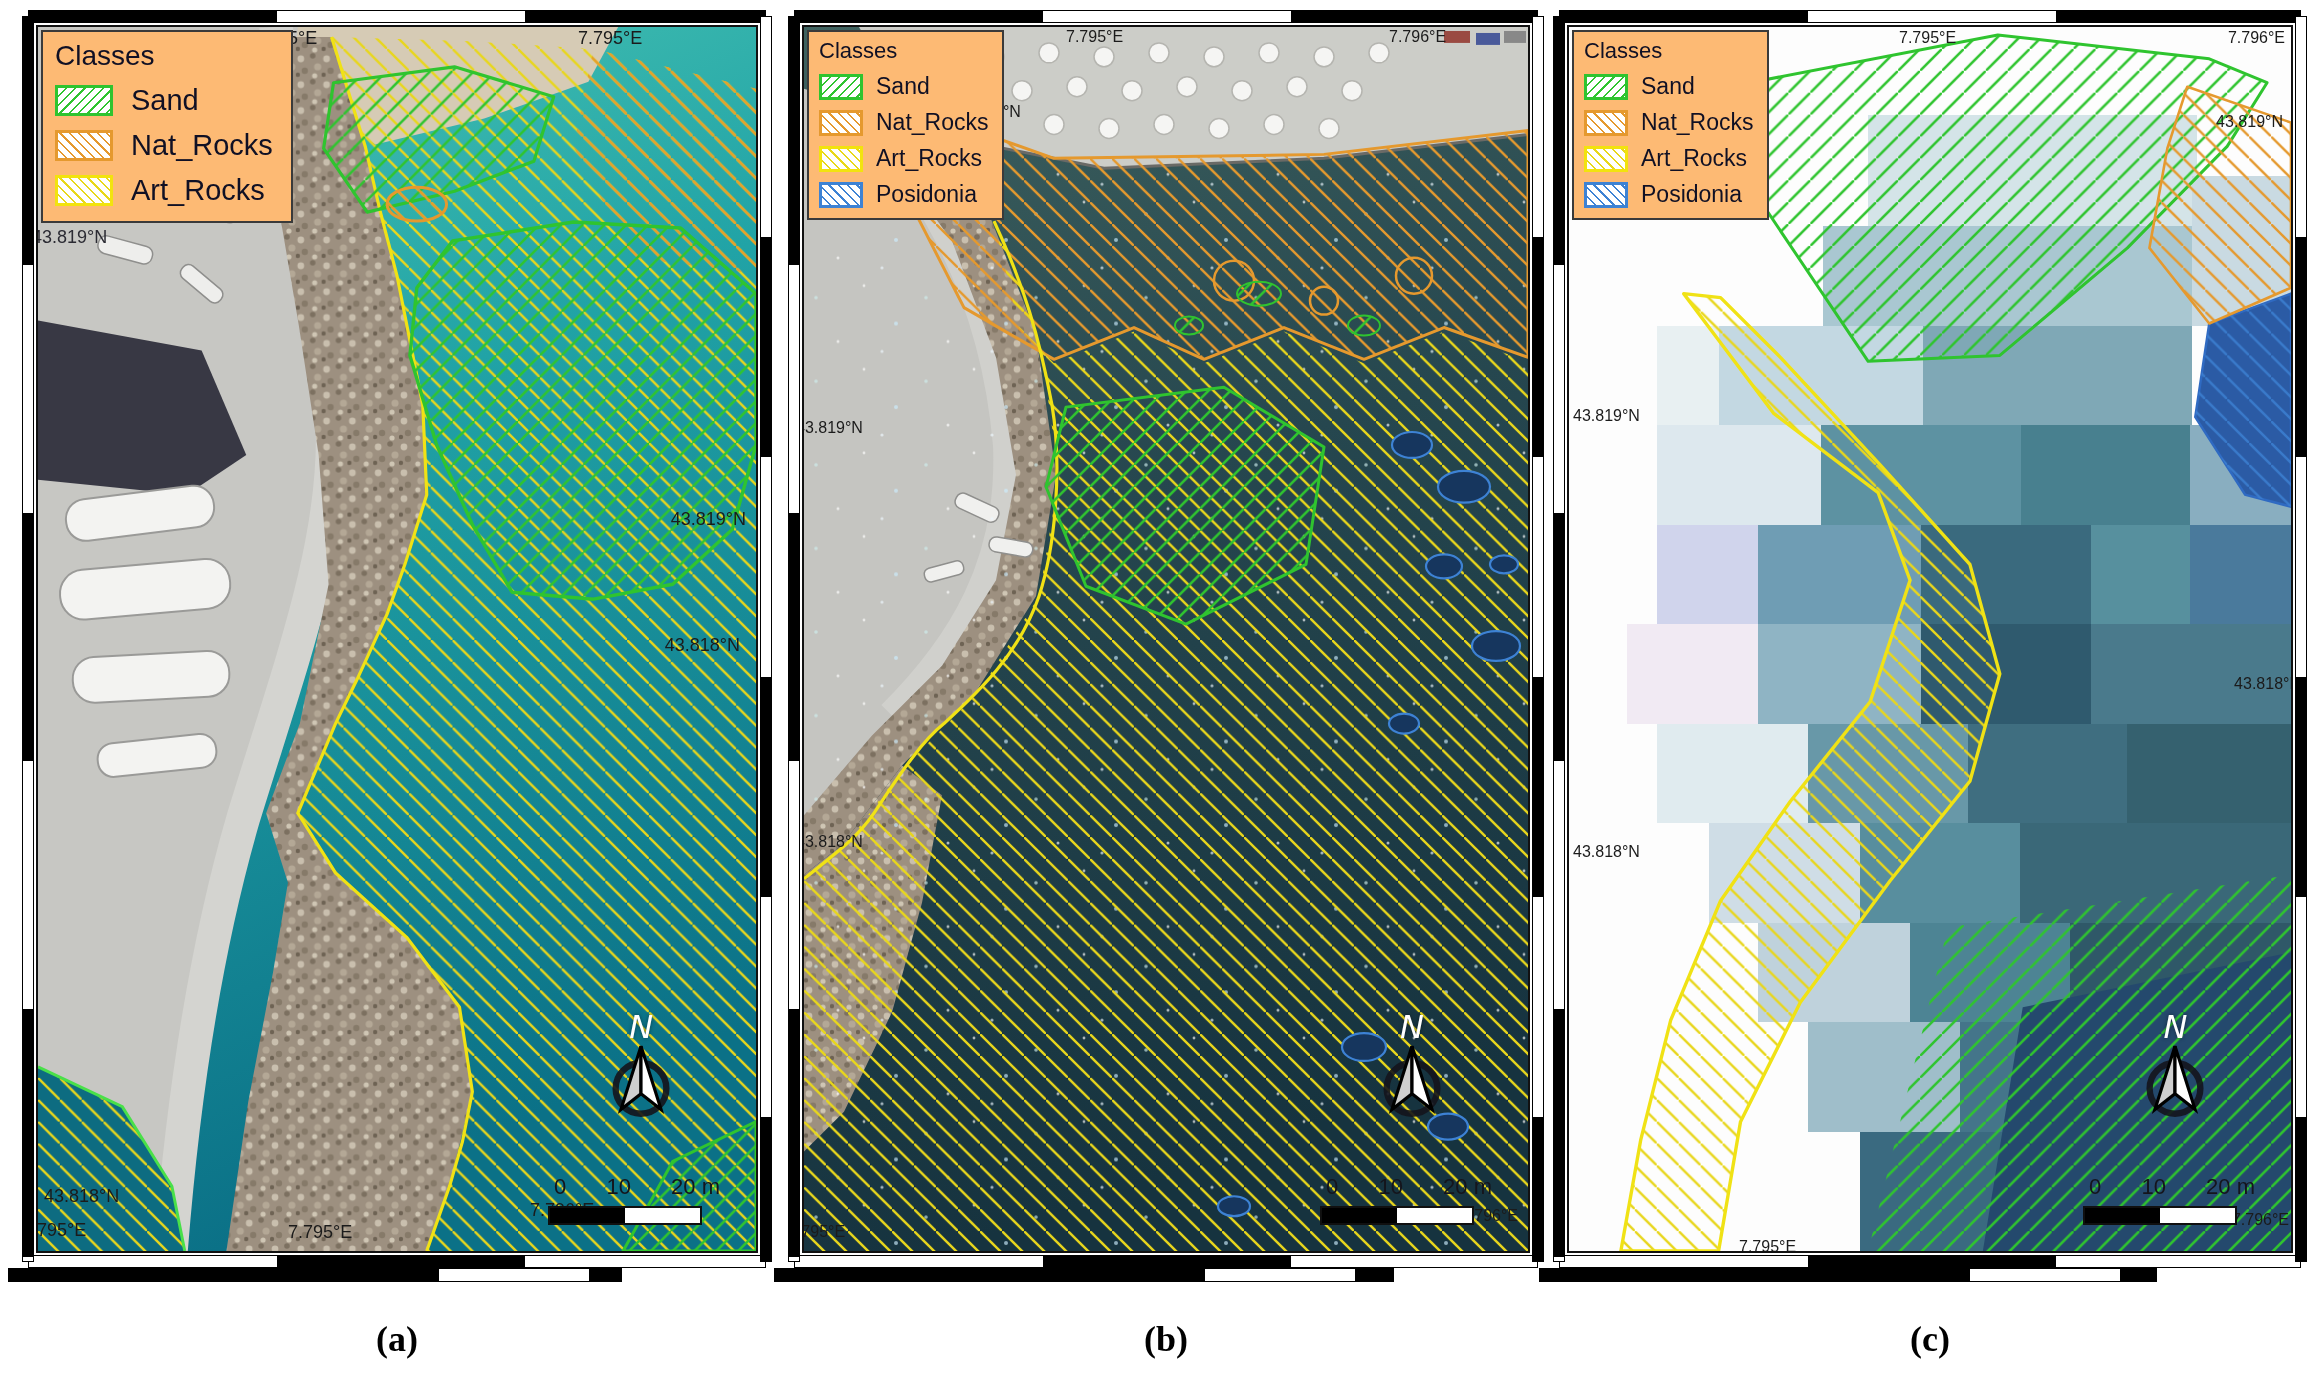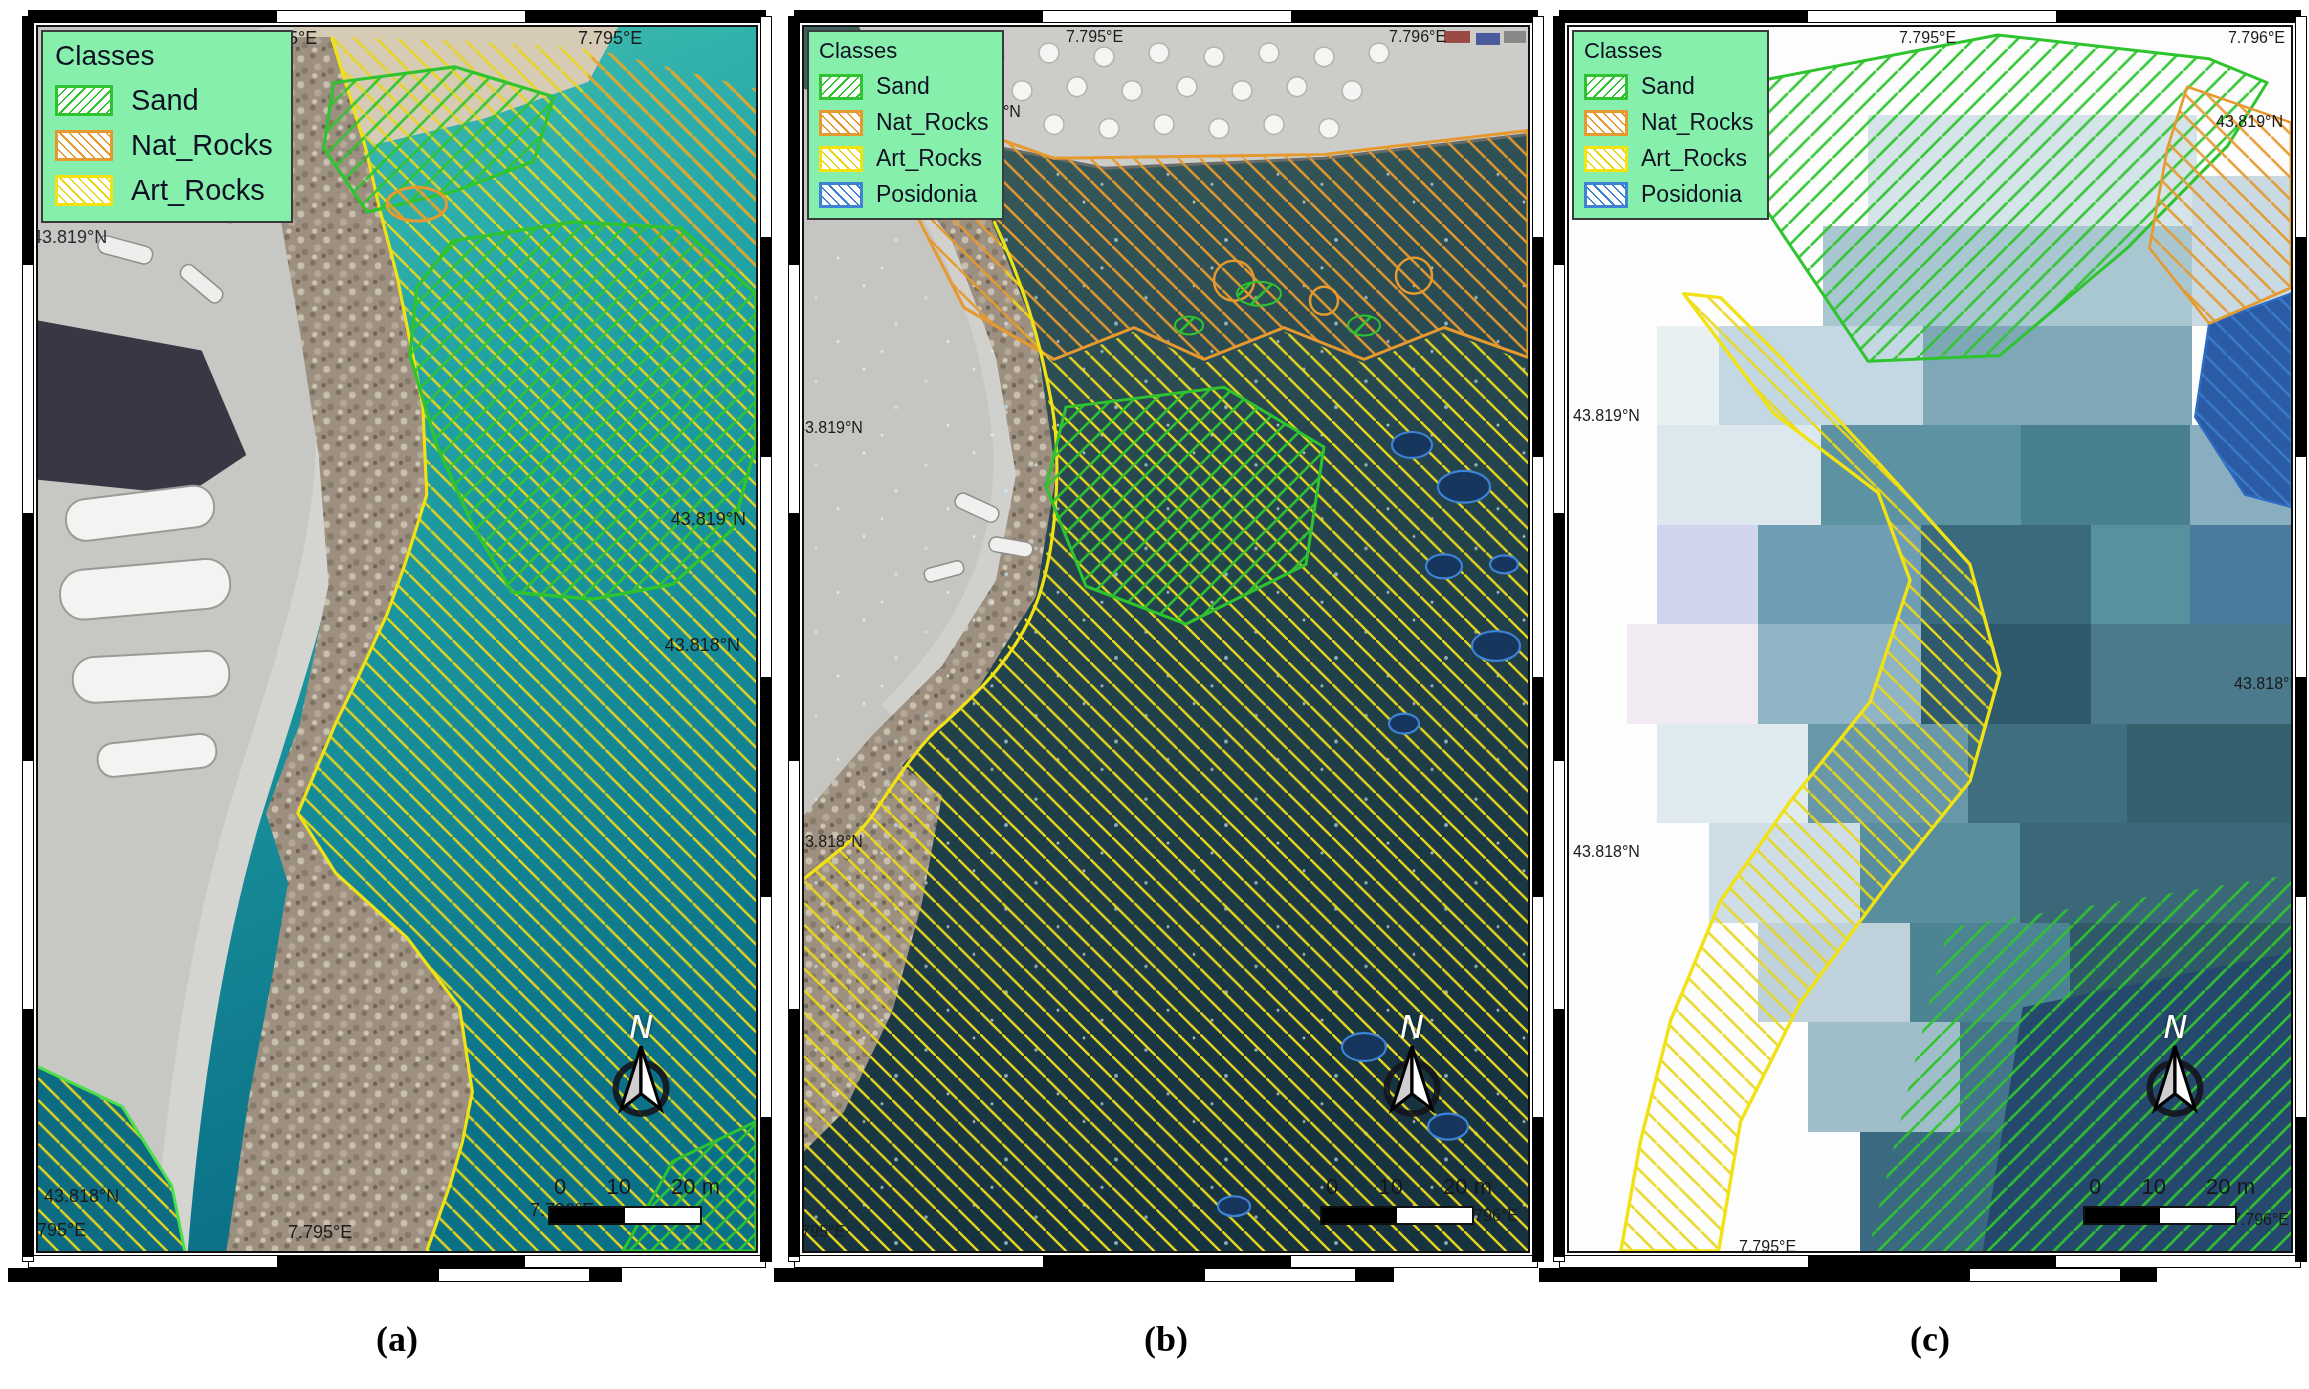--- a/index.html
+++ b/index.html
@@ -22,21 +22,21 @@
     background:repeating-linear-gradient(180deg,#fff 0 220px,#000 220px 440px);}
   .tickbar2{position:absolute;left:-14px;right:150px;bottom:-14px;height:12px;
     background:repeating-linear-gradient(90deg,#000 0 430px,#fff 430px 580px);
     border:1px solid #000;}
 
   .content{position:absolute;left:14px;top:15px;right:14px;bottom:15px;
     border:2px solid #111;overflow:hidden;background:#fff;}
   .art{position:absolute;left:0;top:0;width:100%;height:100%;}
 
   
-  .legend{position:absolute;left:3px;top:3px;background:#86efac;border:2px solid #3a3a3a;
+  .legend{position:absolute;left:3px;top:3px;background:#fdba74;border:2px solid #3a3a3a;
     color:#101024;z-index:5;}
   .legend-lg{padding:8px 18px 14px 12px;}
   .legend-sm{padding:6px 14px 10px 10px;}
   .legend-title{color:#101024;}
   .legend-lg .legend-title{font-size:28px;margin-bottom:10px;}
   .legend-sm .legend-title{font-size:22px;margin-bottom:8px;}
   .legend-row{display:flex;align-items:center;}
   .legend-lg .legend-row{gap:18px;margin-top:12px;}
   .legend-sm .legend-row{gap:13px;margin-top:9px;}
   .legend-lg .legend-label{font-size:29px;}

